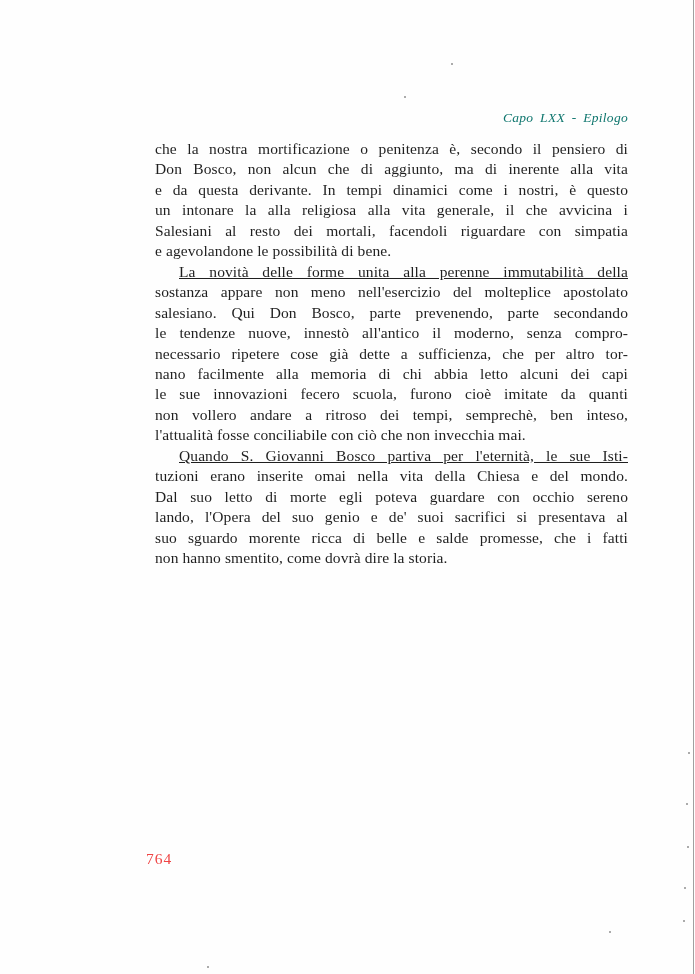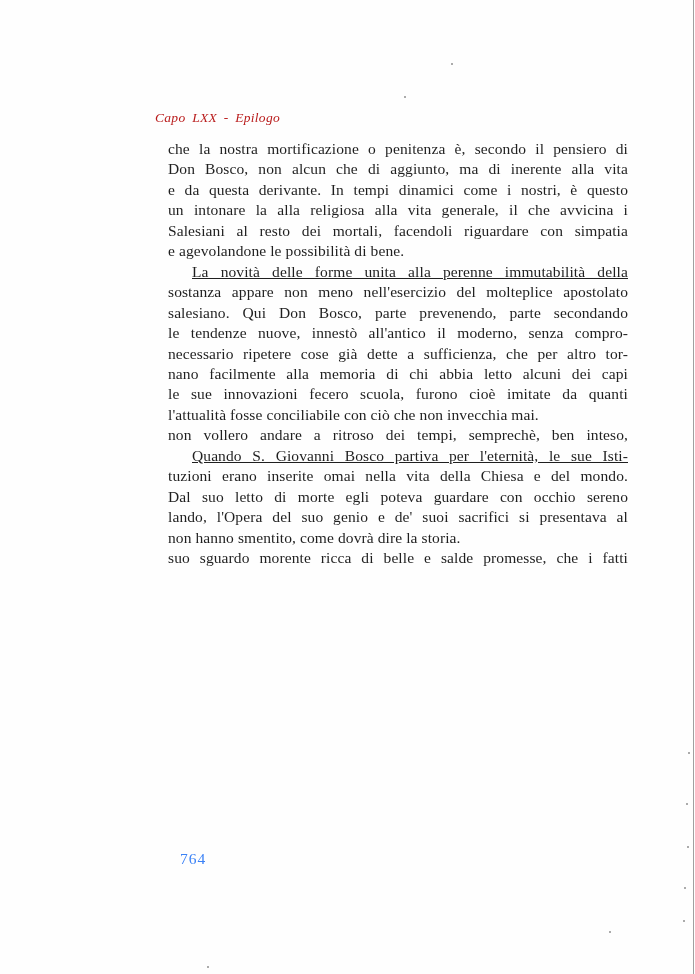--- a/index.html
+++ b/index.html
@@ -18,61 +18,60 @@
     position: absolute;
     inset: 0;
     background: #fefefe;
     color: #1f1f1f;
   }
   .running-header {
     position: absolute;
     top: 110px;
     left: 155px;
     width: 473px;
-    text-align: left;
+    text-align: right;
     font-style: italic;
     font-size: 13.5px;
     word-spacing: 3px;
     letter-spacing: 0.3px;
-    color: #b91c1c;
+    color: #0f766e;
   }
   .text-block {
     position: absolute;
     top: 139px;
     left: 155px;
     width: 473px;
     font-size: 15.5px;
     line-height: 20.45px;
     letter-spacing: 0.1px;
   }
   .paragraph {
     margin: 0;
     padding: 0;
   }
   .line {
     text-align: justify;
     text-align-last: justify;
     white-space: nowrap;
-    margin-left: 13px;
   }
   .line.last {
     text-align-last: left;
     white-space: normal;
   }
   .line.indent {
     text-indent: 24px;
     text-decoration: underline;
   }
   .page-number {
     position: absolute;
     top: 850px;
-    left: 180px;
+    left: 146px;
     font-size: 15.5px;
     letter-spacing: 1px;
-    color: #3b82f6;
+    color: #ef4444;
   }
   .scan-edge {
     position: absolute;
     top: 0;
     right: 1px;
     width: 1.5px;
     height: 974px;
   }
   .speck {
     position: absolute;
@@ -96,30 +95,30 @@
         <div class="line last">e agevolandone le possibilità di bene.</div>
       </div>
       <div class="paragraph">
         <div class="line indent">La novità delle forme unita alla perenne immutabilità della</div>
         <div class="line">sostanza appare non meno nell'esercizio del molteplice apostolato</div>
         <div class="line">salesiano. Qui Don Bosco, parte prevenendo, parte secondando</div>
         <div class="line">le tendenze nuove, innestò all'antico il moderno, senza compro-</div>
         <div class="line">necessario ripetere cose già dette a sufficienza, che per altro tor-</div>
         <div class="line">nano facilmente alla memoria di chi abbia letto alcuni dei capi</div>
         <div class="line">le sue innovazioni fecero scuola, furono cioè imitate da quanti</div>
+        <div class="line">non vollero andare a ritroso dei tempi, semprechè, ben inteso,</div>
         <div class="line last">l'attualità fosse conciliabile con ciò che non invecchia mai.</div>
-        <div class="line">non vollero andare a ritroso dei tempi, semprechè, ben inteso,</div>
       </div>
       <div class="paragraph">
         <div class="line indent">Quando S. Giovanni Bosco partiva per l'eternità, le sue Isti-</div>
         <div class="line">tuzioni erano inserite omai nella vita della Chiesa e del mondo.</div>
         <div class="line">Dal suo letto di morte egli poteva guardare con occhio sereno</div>
         <div class="line">lando, l'Opera del suo genio e de' suoi sacrifici si presentava al</div>
+        <div class="line">suo sguardo morente ricca di belle e salde promesse, che i fatti</div>
         <div class="line last">non hanno smentito, come dovrà dire la storia.</div>
-        <div class="line">suo sguardo morente ricca di belle e salde promesse, che i fatti</div>
       </div>
     </div>
 
   <div class="page-number">764</div>
 
   <div class="scan-edge" style="background: rgb(160, 160, 160);"></div>
 
   <div id="specks">
       <div class="speck" style="left: 451px; top: 63px; width: 2px; height: 2px; background: rgb(143, 143, 143);"></div>
       <div class="speck" style="left: 404px; top: 96px; width: 2px; height: 2px; background: rgb(143, 143, 143);"></div>

